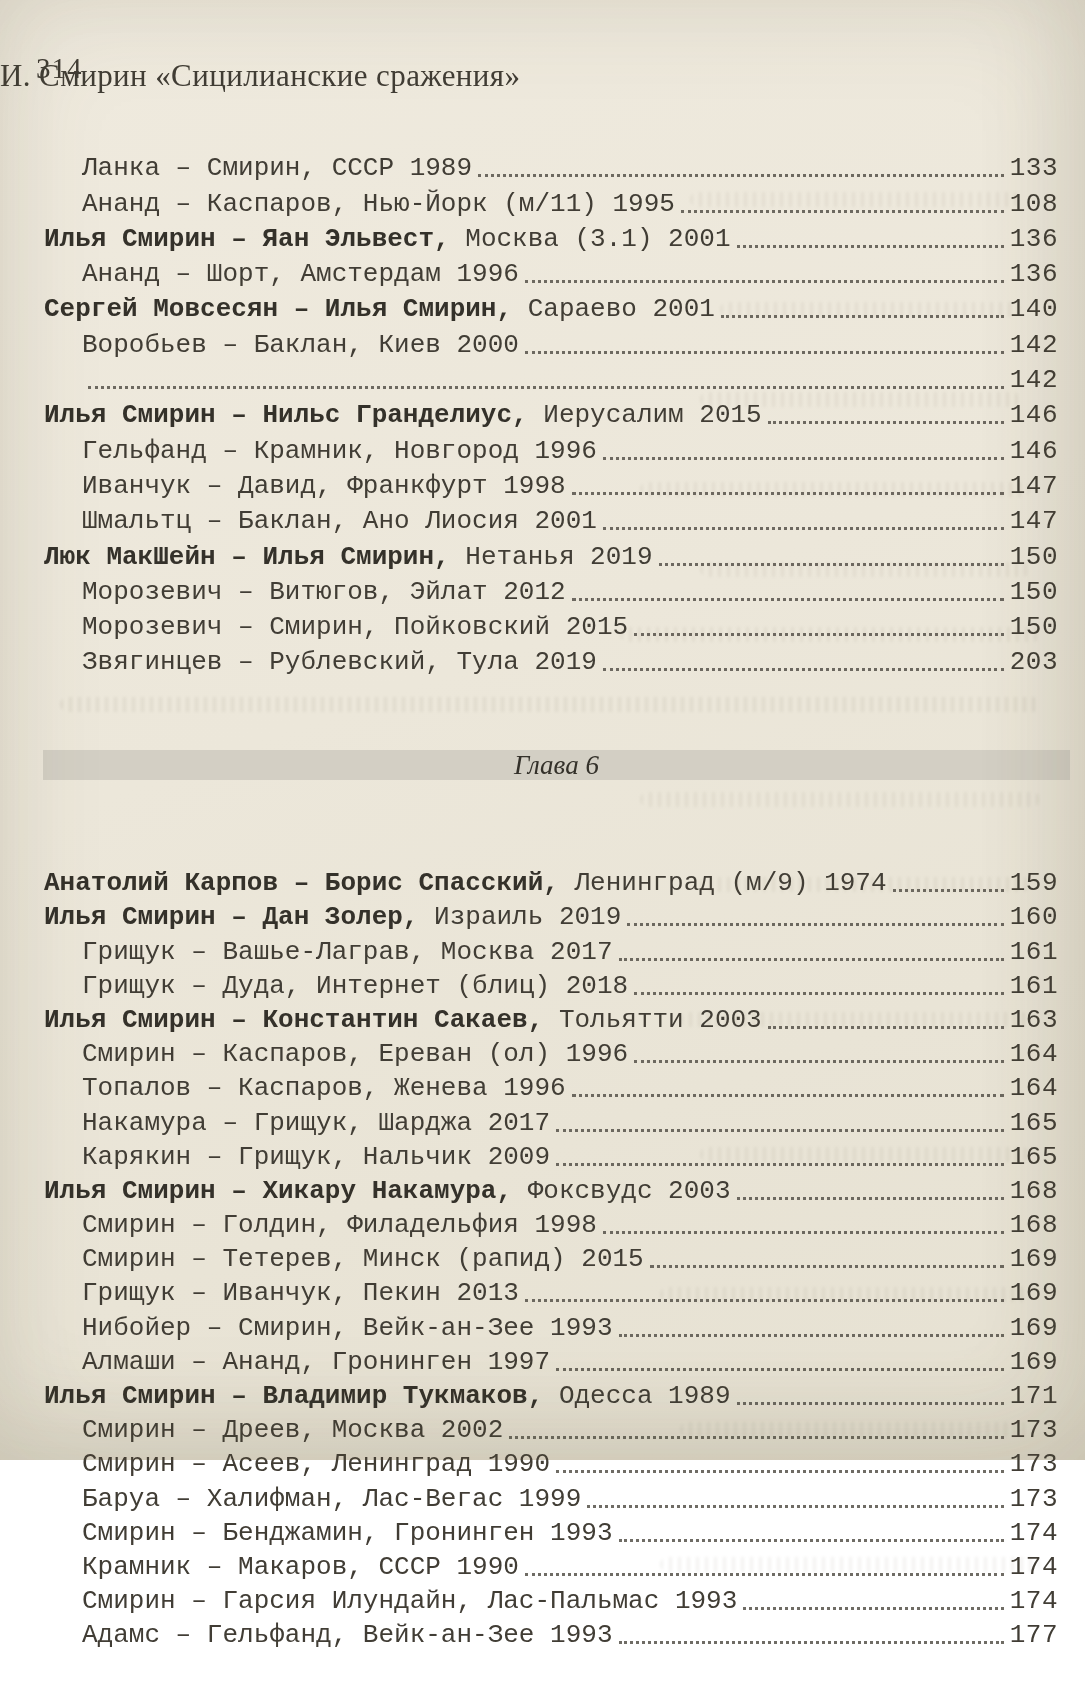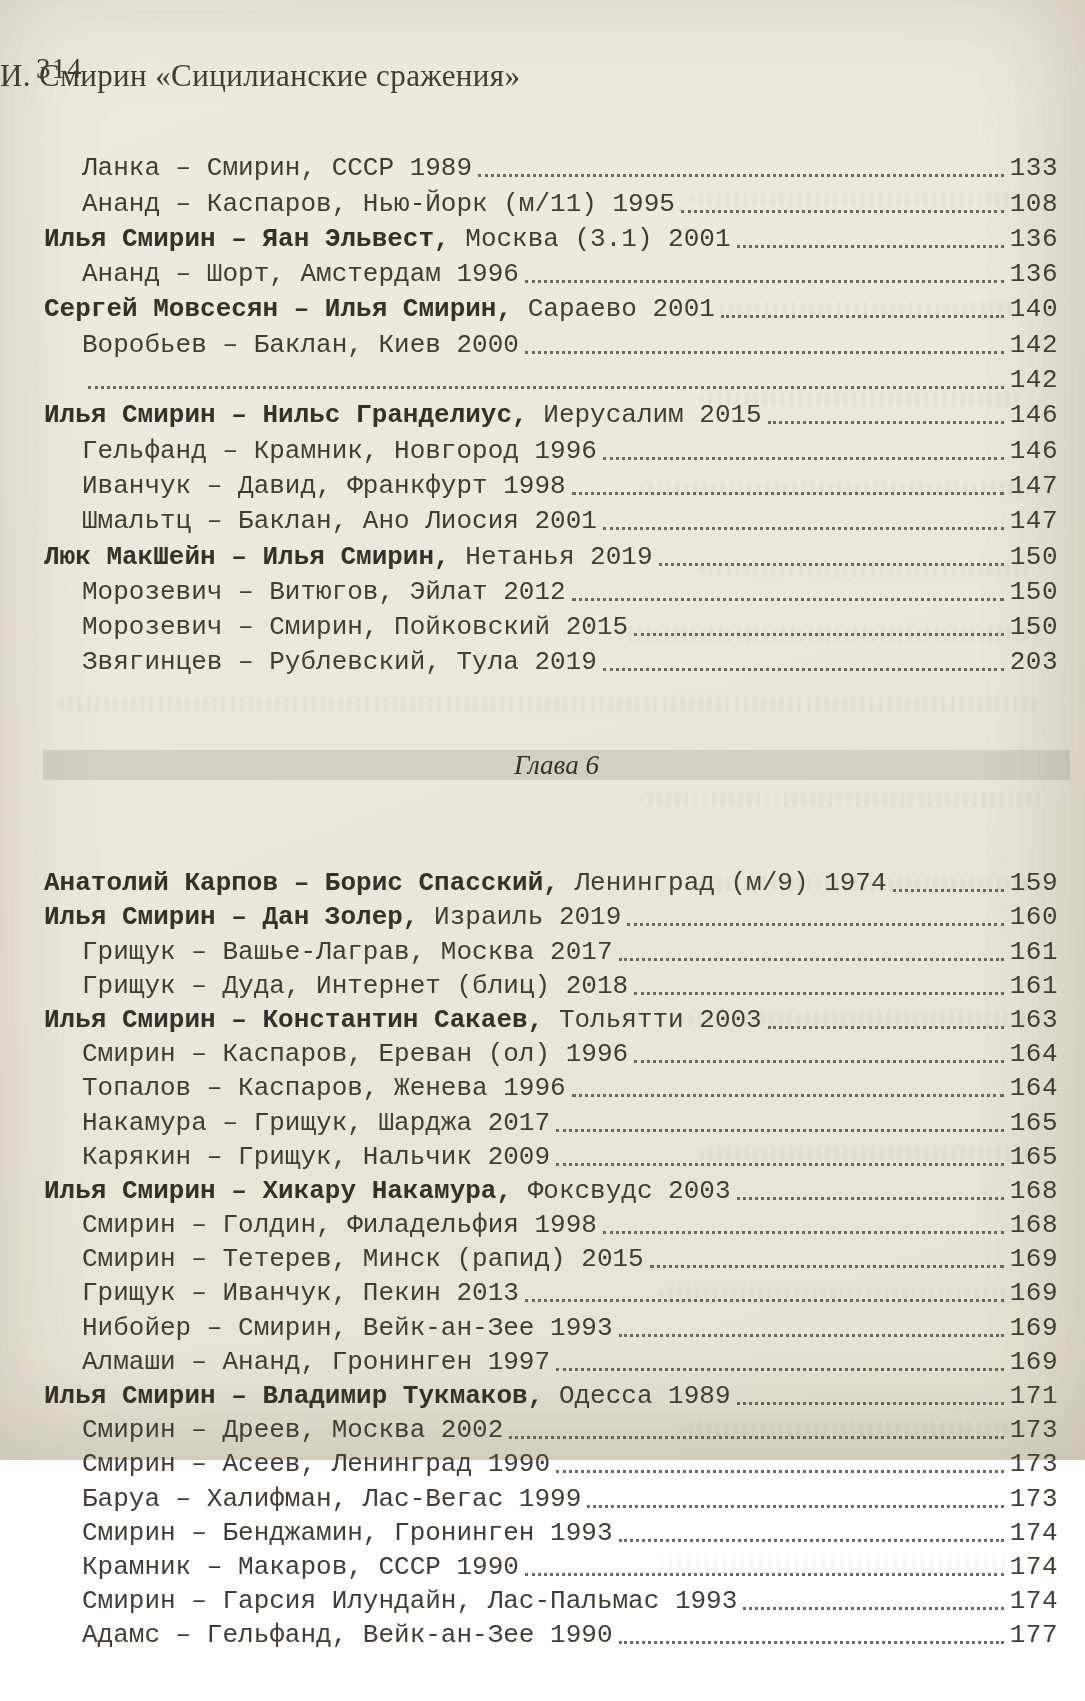--- a/index.html
+++ b/index.html
@@ -305,21 +305,21 @@
   </div>
 
   <div class="row indent">
     <span class="txt"><b class="b"></b><span class="r">Смирин – Гарсия Илундайн, Лас-Пальмас 1993</span></span>
     <span class="dots"></span>
     <span class="pg">174</span>
   </div>
 
 
   <div class="row indent">
-    <span class="txt"><b class="b"></b><span class="r">Адамс – Гельфанд, Вейк-ан-Зее 1990</span></span>
+    <span class="txt"><b class="b"></b><span class="r">Адамс – Гельфанд, Вейк-ан-Зее 1993</span></span>
     <span class="dots"></span>
     <span class="pg">177</span>
   </div>
 </div>
 
   <div class="ghost g1"></div>
   <div class="ghost g2"></div>
   <div class="ghost g3"></div>
   <div class="ghost g4"></div>
   <div class="ghost g5"></div>

